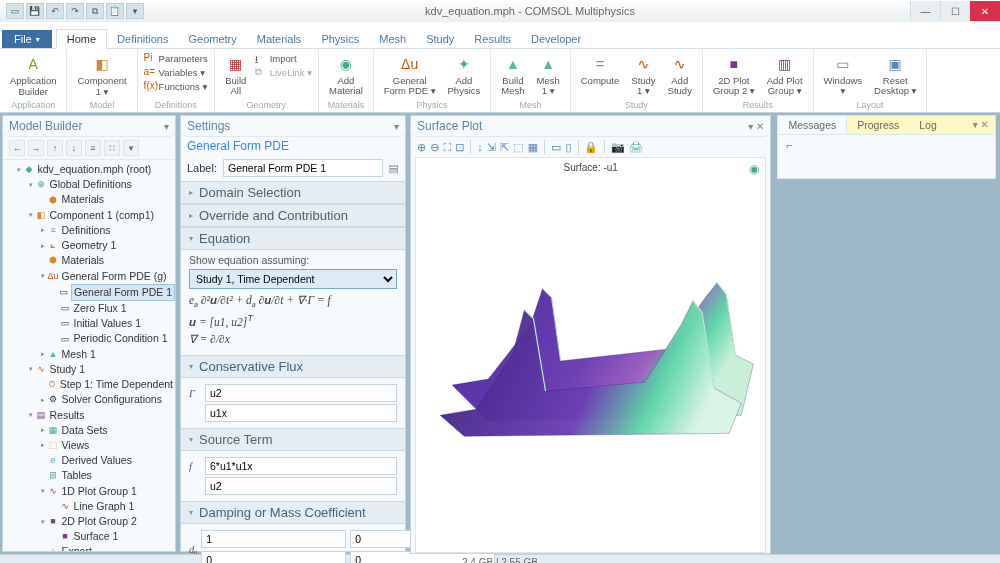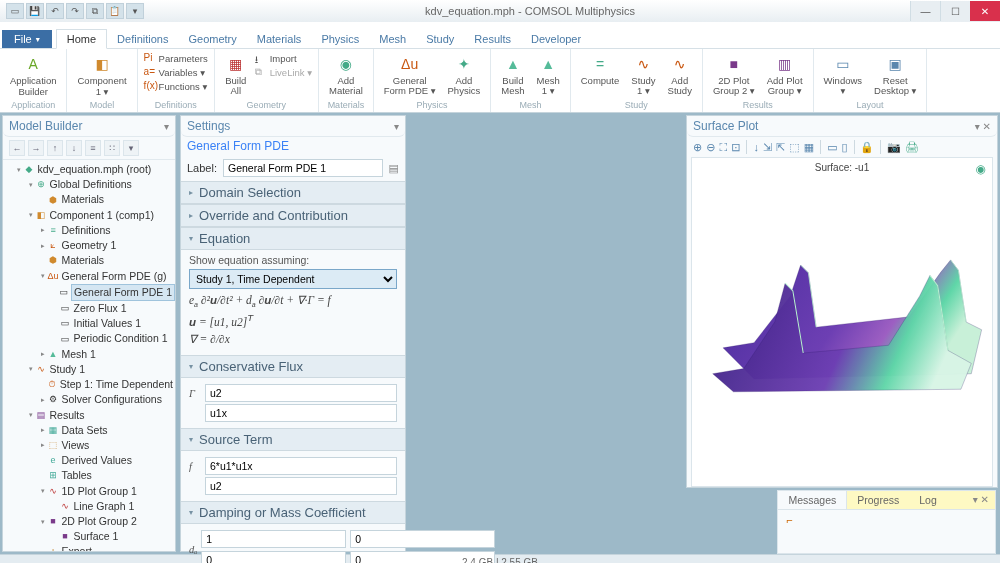--- a/index.html
+++ b/index.html
@@ -65,21 +65,21 @@
   .sect-body .hint{color:#555;margin-bottom:3px;}
   .sect-body select{width:100%;border:1px solid #7aa7c9;background:#dcebf5;padding:2px;font-size:10.5px;}
   .eq{font-family:"Cambria Math",serif;font-size:11.5px;font-style:italic;color:#444;padding:3px 0;line-height:1.5;}
   .fld{display:flex;align-items:center;gap:4px;margin:2px 0;}
   .fld .k{width:12px;font-style:italic;font-family:"Cambria Math",serif;color:#555;}
   .fld input{flex:1;border:1px solid #c5d4dc;padding:2px 4px;font-size:10.5px;background:#fff;}
   .fld2{display:flex;gap:4px;}
   .fld2 input{flex:1;border:1px solid #c5d4dc;padding:2px 4px;font-size:10.5px;}
 
   
-  .right { flex:1; display:flex;flex-direction:column;align-items:flex-end;}
+  .right { flex:1; display:flex;flex-direction:row;}
   .gfxbar{display:flex;gap:4px;padding:3px 6px;align-items:center;}
   .gfxbar span{font-size:11px;color:#5a87ae;}
   .gfxbar .sep{width:1px;height:14px;background:#cdd9e0;margin:0 2px;}
   .canvas{flex:1;background:#fff;margin:0 4px;border:1px solid #dbe5eb;position:relative;overflow:hidden;}
   .canvas .surflbl{position:absolute;top:4px;left:50%;transform:translateX(-50%);font-size:10px;color:#444;}
   .msgs{height:64px;margin:2px 4px 0 4px;border:1px solid #dbe5eb;background:#f7fafc;display:flex;flex-direction:column;}
   .msgs .tabs{display:flex;background:#fef9c3;border-bottom:1px solid #dbe5eb;}
   .msgs .tabs div{padding:3px 10px;font-size:10.5px;color:#666;}
   .msgs .tabs .act{background:#f7fafc;border-right:1px solid #dbe5eb;}
   .msgs .body{flex:1;padding:4px 8px;}

